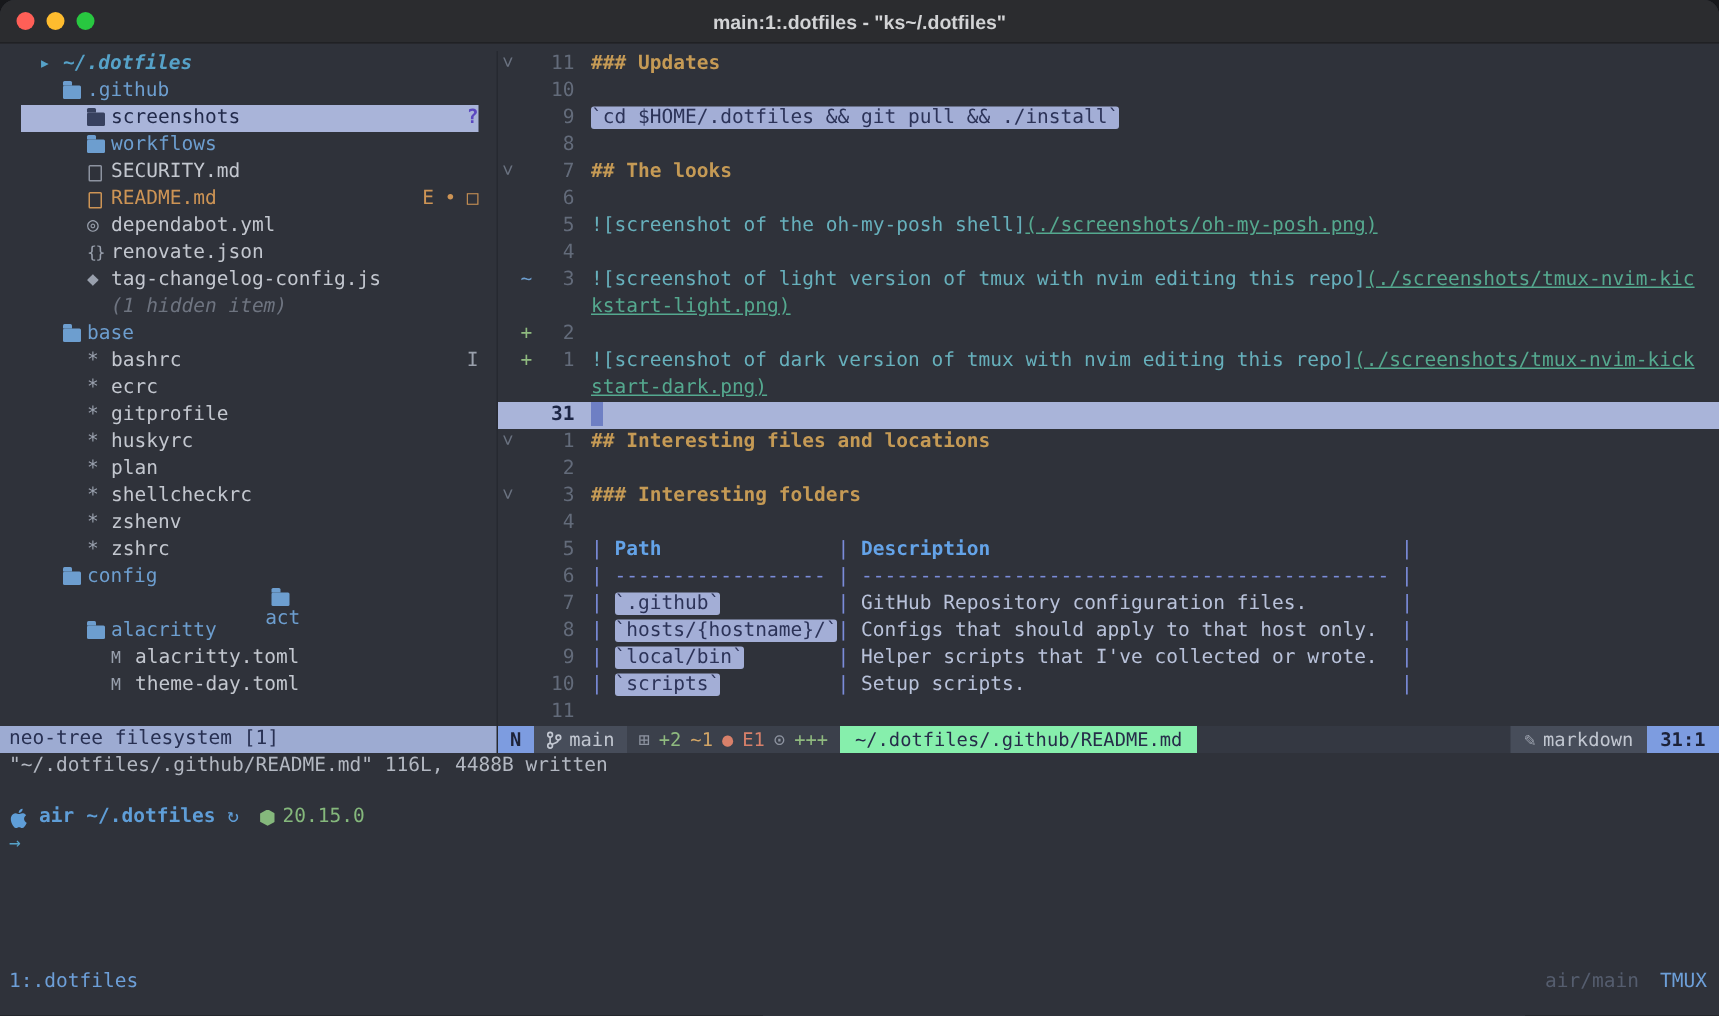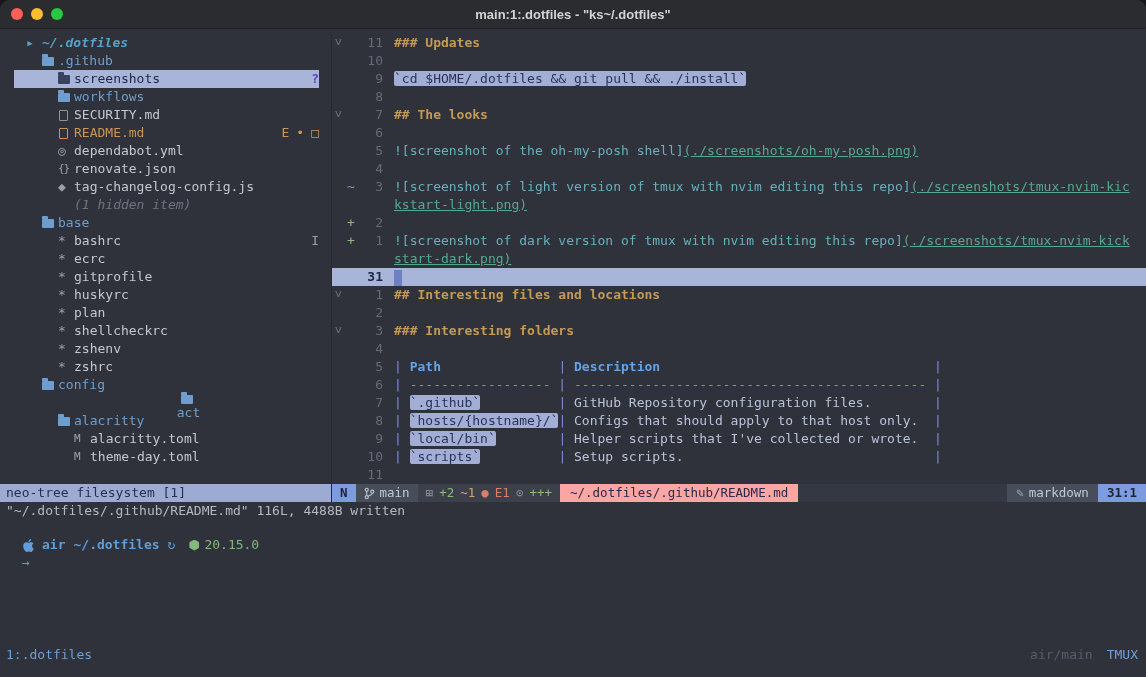--- a/index.html
+++ b/index.html
@@ -56,27 +56,27 @@
   .tk-th{color:#64a3e8;font-weight:700;}
   .tk-cell{color:#b9c2da;}
   .tk-plain{color:#c6cad2;}
   .tk-cursor{background:#6e7fc4;display:inline-block;width:8px;height:16px;vertical-align:middle;}
   .statusline{height:18px;line-height:18px;display:flex;background:#343842;font-size:12.5px;white-space:pre;align-items:stretch;}
   .sl-mode{background:#7d9ce0;color:#1d2238;font-weight:700;padding:0 8px;}
   .sl-branch{background:#474d5a;display:flex;align-items:center;gap:5px;padding:0 8px;color:#c2c7d1;}
   .sl-diff{background:#3b404b;display:flex;align-items:center;gap:6px;padding:0 8px;}
   .sl-ic{color:#8d93a0;}
   .sl-add{color:#8fba7f;} .sl-chg{color:#d2a566;} .sl-err{color:#d8806a;}
-  .sl-path{background:#fca5a5;color:#262c49;padding:0 10px;}
+  .sl-path{background:#86efac;color:#262c49;padding:0 10px;}
   .sl-fill{flex:1;}
   .sl-ft{background:#474d5a;display:flex;align-items:center;gap:5px;padding:0 9px;color:#c2c7d1;}
   .sl-pencil{color:#9aa0ac;}
   .sl-pos{background:#7d9ce0;color:#1d2238;font-weight:700;padding:0 9px;}
   .cmdline{height:18px;line-height:18px;padding-left:6px;color:#b3b8c2;white-space:pre;flex:none;}
-  .shell{margin-top:16px;padding-left:22px;}
+  .shell{margin-top:16px;padding-left:6px;}
   .prompt-line{height:18px;line-height:18px;display:flex;align-items:center;white-space:pre;}
   .apple{margin-right:7px;display:inline-flex;align-items:center;}
   .p-host{color:#5f9ed8;font-weight:700;}
   .p-path{color:#5f9ed8;font-weight:700;margin-left:8px;}
   .p-sync{color:#5f9ed8;margin-left:8px;}
   .hex{display:inline-block;width:10px;height:11px;background:#85b87c;clip-path:polygon(50% 0,100% 25%,100% 75%,50% 100%,0 75%,0 25%);margin:0 5px 0 14px;}
   .p-node{color:#85b87c;}
   .arrow-line{height:18px;line-height:18px;}
   .p-arrow{color:#56a2c8;}
   .tmux-bar{margin-top:auto;height:18px;line-height:18px;display:flex;align-items:center;padding:0 8px 0 6px;margin-bottom:13px;}

